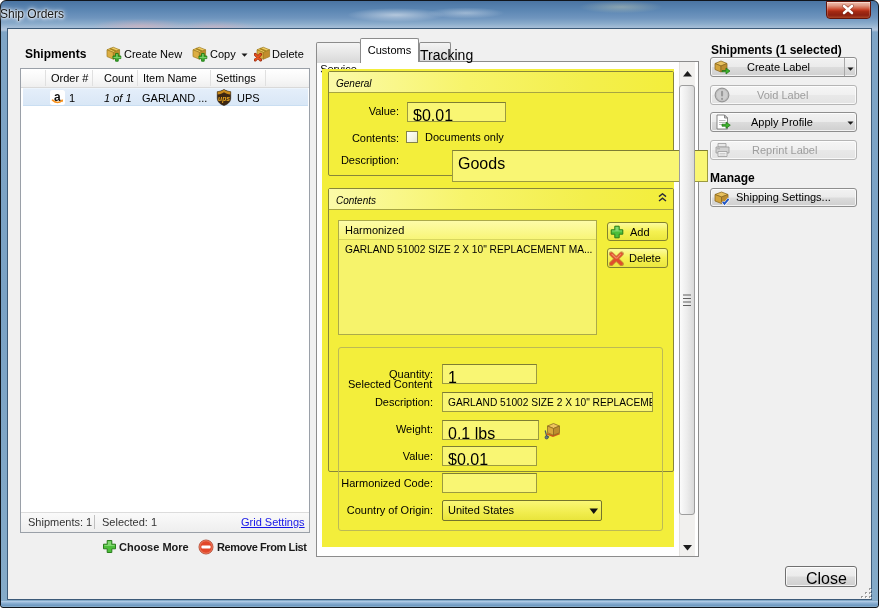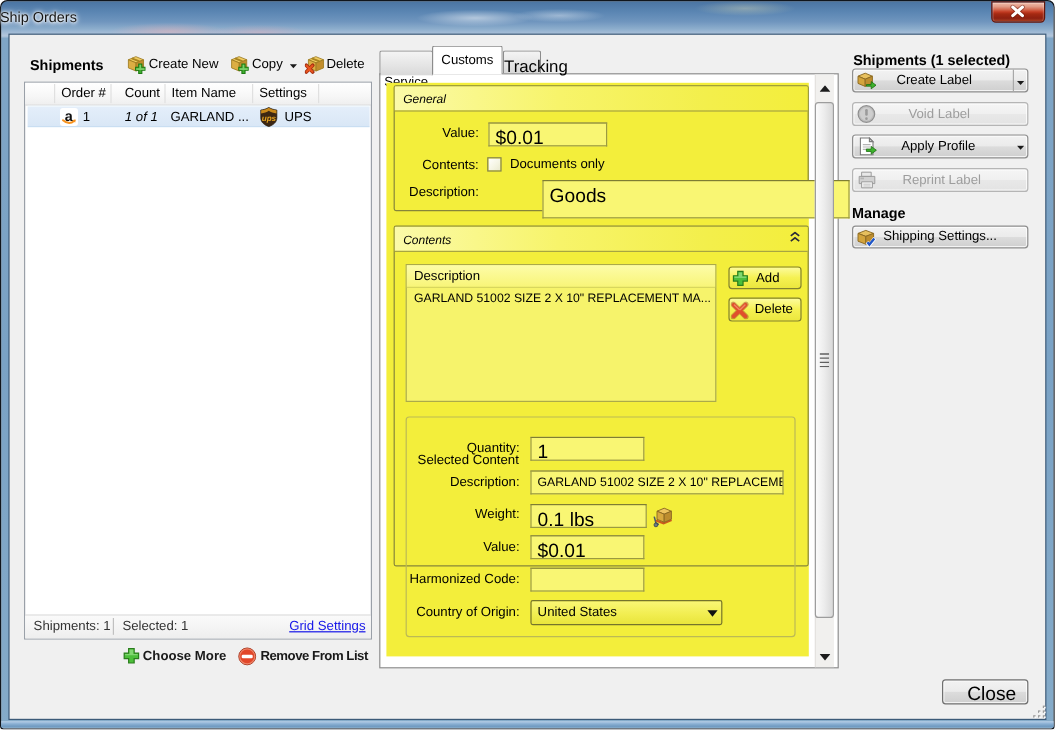--- a/index.html
+++ b/index.html
@@ -167,21 +167,21 @@
 
 <div class="grp" style="left:328px; top:188px; width:346px; height:284px;">
   <div class="grphdr">Contents</div>
 </div>
 <svg class="ab" style="left:658px; top:193px;" width="9" height="9" viewBox="0 0 9 9">
   <path d="M1 3.6 L4.5 0.8 L8 3.6 M1 8 L4.5 5.2 L8 8" stroke="#2a2a38" stroke-width="1.4" fill="none"></path>
 </svg>
 
 <div class="ab" style="left:338px; top:220px; width:259px; height:115px; background:#f6f36b; border:1px solid #abaa4a;"></div>
 <div class="ab" style="left:339px; top:221px; width:257px; height:19px; background:linear-gradient(180deg,#fdfca8 0%,#f8f578 100%); border-bottom:1px solid #d8d65e;"></div>
-<div class="t" style="left:345px; top:224px;">Description</div>
+<div class="t" style="left:345px; top:224px;">Harmonized</div>
 <div class="t" style="left:345px; top:244px; width:250px; overflow:hidden; font-size:10.2px;">GARLAND 51002 SIZE 2 X 10" REPLACEMENT MA...</div>
 
 <div class="yb" style="left:607px; top:222px; width:61px; height:19px;"></div>
 <div class="t" style="left:630px; top:226px;">Add</div>
 <div class="yb" style="left:607px; top:248px; width:61px; height:20px;"></div>
 <div class="t" style="left:629px; top:252px;">Delete</div>
 <svg class="ab" style="left:610px; top:225px;" width="14" height="14" viewBox="0 0 14 14">
   <path d="M4.8 1.2 L9.2 1.2 L9.2 4.8 L12.8 4.8 L12.8 9.2 L9.2 9.2 L9.2 12.8 L4.8 12.8 L4.8 9.2 L1.2 9.2 L1.2 4.8 L4.8 4.8 Z" fill="#4cbf3a" stroke="#2a7d1c" stroke-width="1"></path>
   <path d="M5.5 2 L8.5 2 L8.5 5.5 L12 5.5 L12 6.6 L2 6.6 L2 5.5 L5.5 5.5 Z" fill="#8edd7e" opacity=".8"></path>
 </svg>

